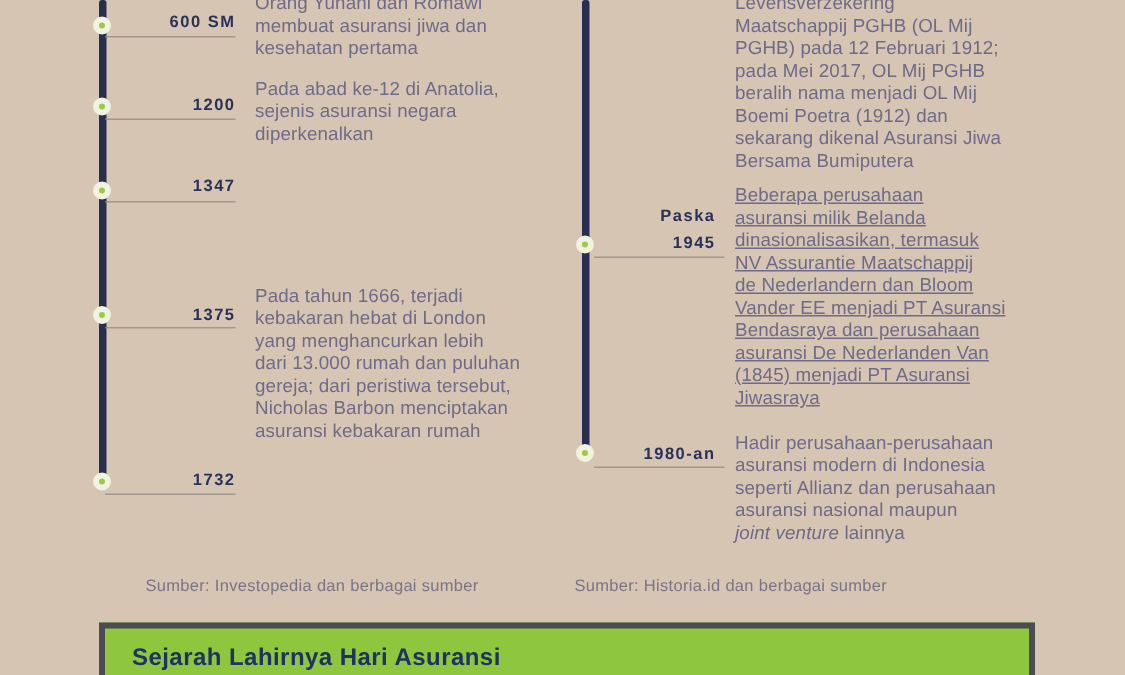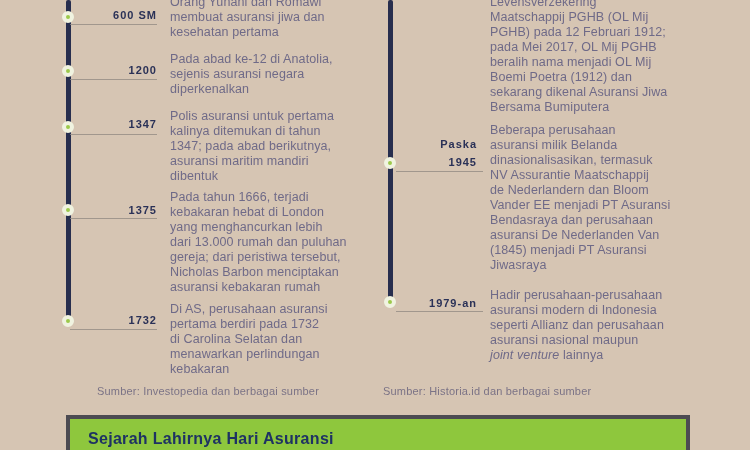--- a/index.html
+++ b/index.html
@@ -94,21 +94,21 @@
   }
 
   
   .d-e0 { left: 68px; top: 17px; }   .t-e0 { top: 6px; }   .u-e0 { top: 24px; }  .p-e0 { top: -5px; }
   .d-e1 { left: 68px; top: 71px; }   .t-e1 { top: 61px; }  .u-e1 { top: 79px; }  .p-e1 { top: 52px; }
   .d-e2 { left: 68px; top: 127px; }  .t-e2 { top: 115px; } .u-e2 { top: 134px; } .p-e2 { top: 109px; }
   .d-e3 { left: 68px; top: 210px; }  .t-e3 { top: 201px; } .u-e3 { top: 218px; } .p-e3 { top: 190px; }
   .d-e4 { left: 68px; top: 321px; }  .t-e4 { top: 311px; } .u-e4 { top: 329px; } .p-e4 { top: 302px; }
 
   .p-r0 { top: -5px; }
-  .d-r1 { left: 390px; top: 163px; } .t-r1 { top: 135px; } .u-r1 { top: 171px; } .p-r1 { top: 123px; }
+  .d-r1 { left: 390px; top: 163px; } .t-r1 { top: 135px; } .u-r1 { top: 171px; } .p-r1 { top: 123px; text-decoration: underline; }
   .d-r2 { left: 390px; top: 302px; } .t-r2 { top: 294px; } .u-r2 { top: 311px; } .p-r2 { top: 288px; }
 </style>
 </head>
 <body>
 
 <div class="canvas">
 
   <div class="vline left"></div>
   <div class="vline right"></div>
 
@@ -122,45 +122,35 @@
   <div class="dot d-e1"></div>
   <div class="date l t-e1">1200</div>
   <div class="rule l u-e1"></div>
   <div class="body-text l p-e1">Pada abad ke-12 di Anatolia,
 sejenis asuransi negara
 diperkenalkan</div>
 
   <div class="dot d-e2"></div>
   <div class="date l t-e2">1347</div>
   <div class="rule l u-e2"></div>
-  <div class="body-text l p-e2">Polis asuransi untuk pertama
-kalinya ditemukan di tahun
-1347; pada abad berikutnya,
-asuransi maritim mandiri
-dibentuk</div>
 
   <div class="dot d-e3"></div>
   <div class="date l t-e3">1375</div>
   <div class="rule l u-e3"></div>
   <div class="body-text l p-e3">Pada tahun 1666, terjadi
 kebakaran hebat di London
 yang menghancurkan lebih
 dari 13.000 rumah dan puluhan
 gereja; dari peristiwa tersebut,
 Nicholas Barbon menciptakan
 asuransi kebakaran rumah</div>
 
   <div class="dot d-e4"></div>
   <div class="date l t-e4">1732</div>
   <div class="rule l u-e4"></div>
-  <div class="body-text l p-e4">Di AS, perusahaan asuransi
-pertama berdiri pada 1732
-di Carolina Selatan dan
-menawarkan perlindungan
-kebakaran</div>
 
   <div class="source l">Sumber: Investopedia dan berbagai sumber</div>
 
   <div class="body-text r p-r0">Levensverzekering
 Maatschappij PGHB (OL Mij
 PGHB) pada 12 Februari 1912;
 pada Mei 2017, OL Mij PGHB
 beralih nama menjadi OL Mij
 Boemi Poetra (1912) dan
 sekarang dikenal Asuransi Jiwa
@@ -175,21 +165,21 @@
 dinasionalisasikan, termasuk
 NV Assurantie Maatschappij
 de Nederlandern dan Bloom
 Vander EE menjadi PT Asuransi
 Bendasraya dan perusahaan
 asuransi De Nederlanden Van
 (1845) menjadi PT Asuransi
 Jiwasraya</div>
 
   <div class="dot d-r2"></div>
-  <div class="date r t-r2">1979-an</div>
+  <div class="date r t-r2">1980-an</div>
   <div class="rule r u-r2"></div>
   <div class="body-text r p-r2"><span>Hadir perusahaan-perusahaan
 asuransi modern di Indonesia
 seperti Allianz dan perusahaan
 asuransi nasional maupun
 </span><span class="it">joint venture</span><span> lainnya</span></div>
 
   <div class="source r">Sumber: Historia.id dan berbagai sumber</div>
 
   <div class="footer-box">

